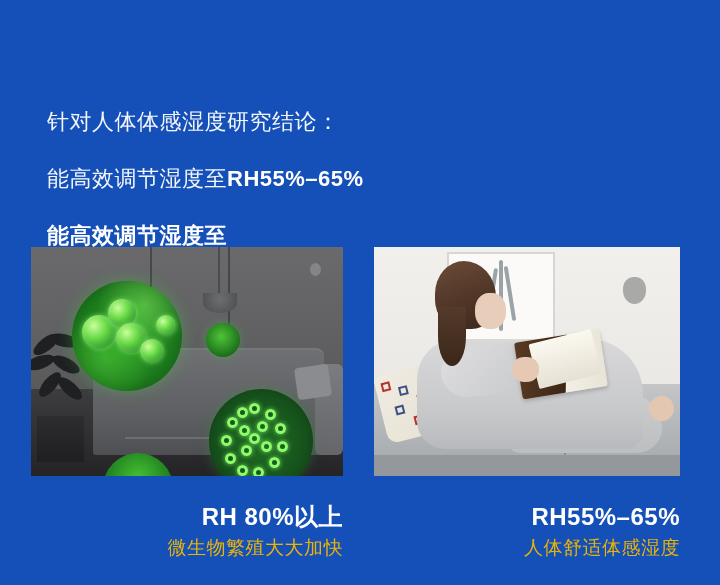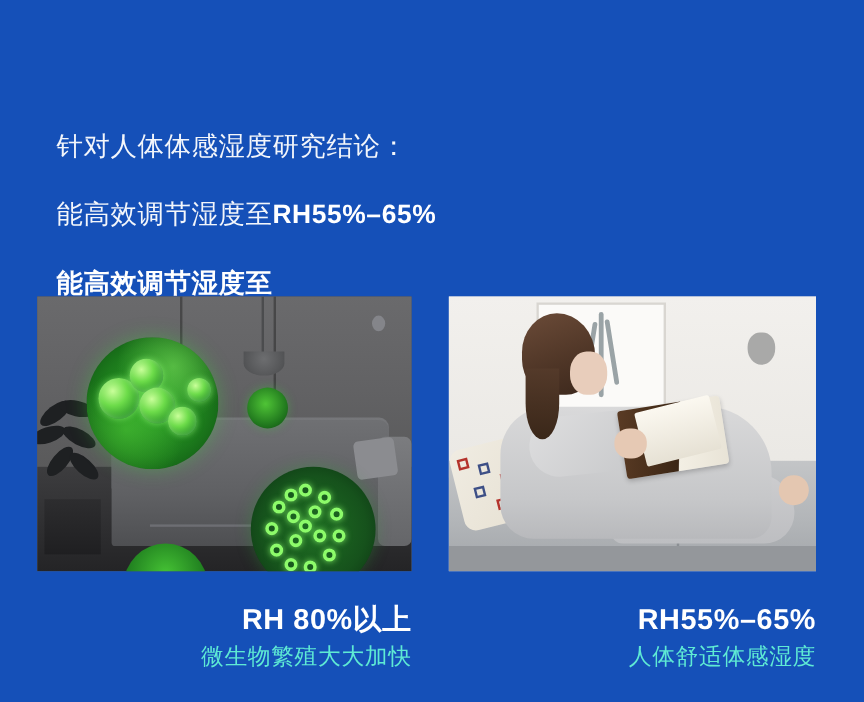--- a/index.html
+++ b/index.html
@@ -303,21 +303,21 @@
   #caption-right { left: 374px; width: 306px; }
   .caption-title {
     font-size: 24px;
     font-weight: bold;
     color: #ffffff;
     line-height: 34px;
     letter-spacing: 0.5px;
   }
   .caption-sub {
     font-size: 19px;
-    color: #5eead4;
+    color: #eab308;
     line-height: 28px;
     letter-spacing: 0.5px;
   }
 </style>
 </head>
 <body>
 
 <div id="page">
 
 

